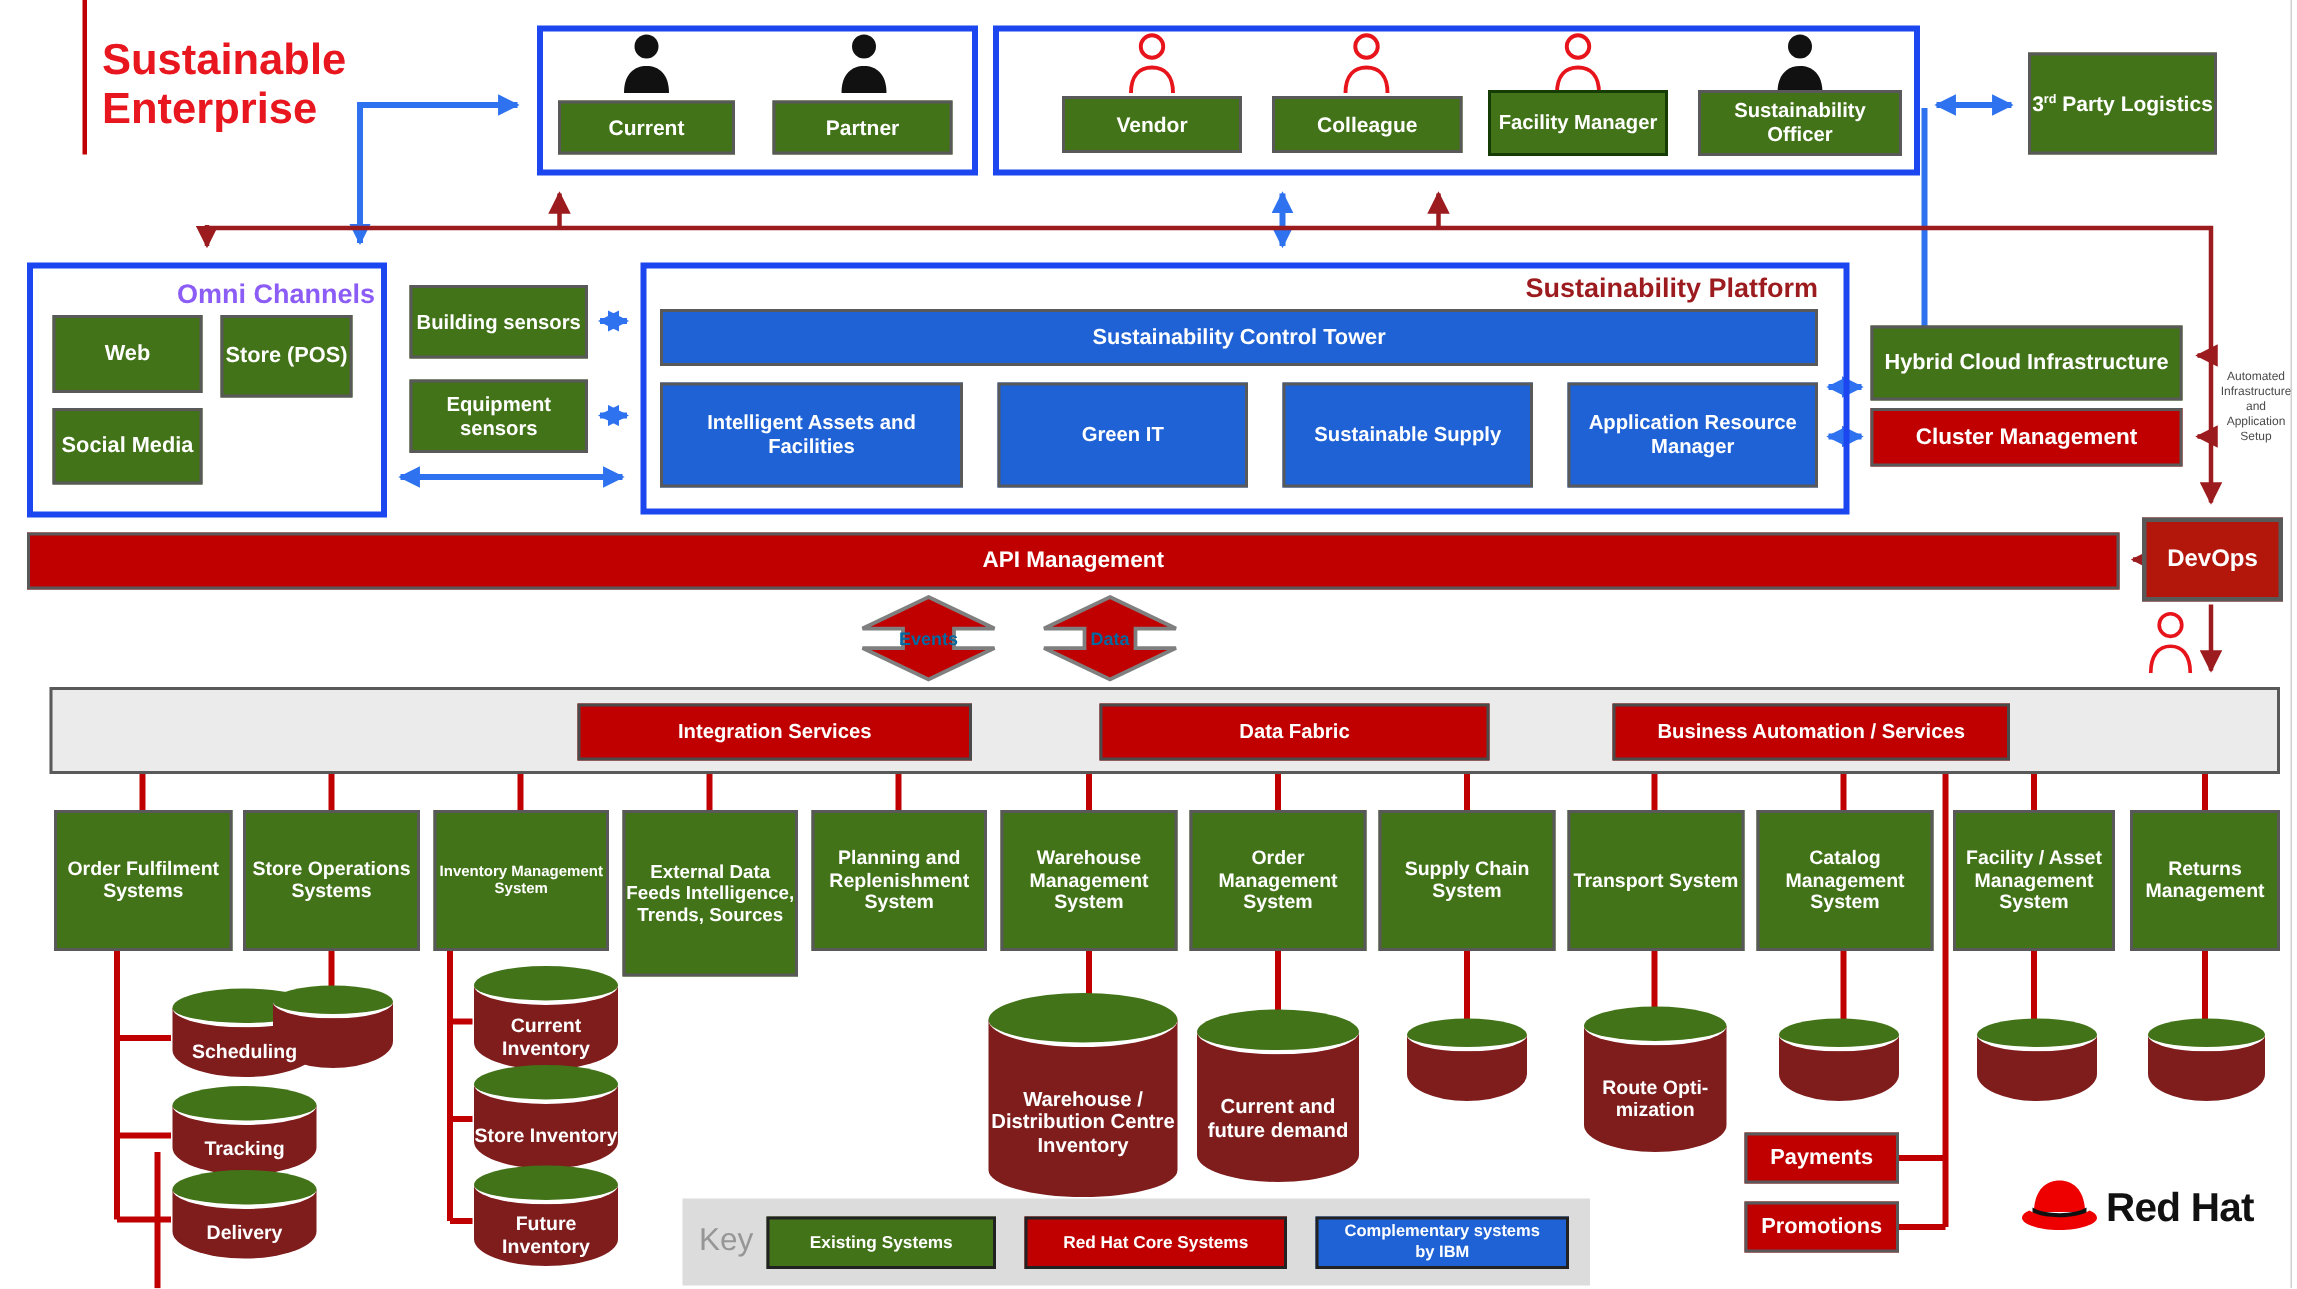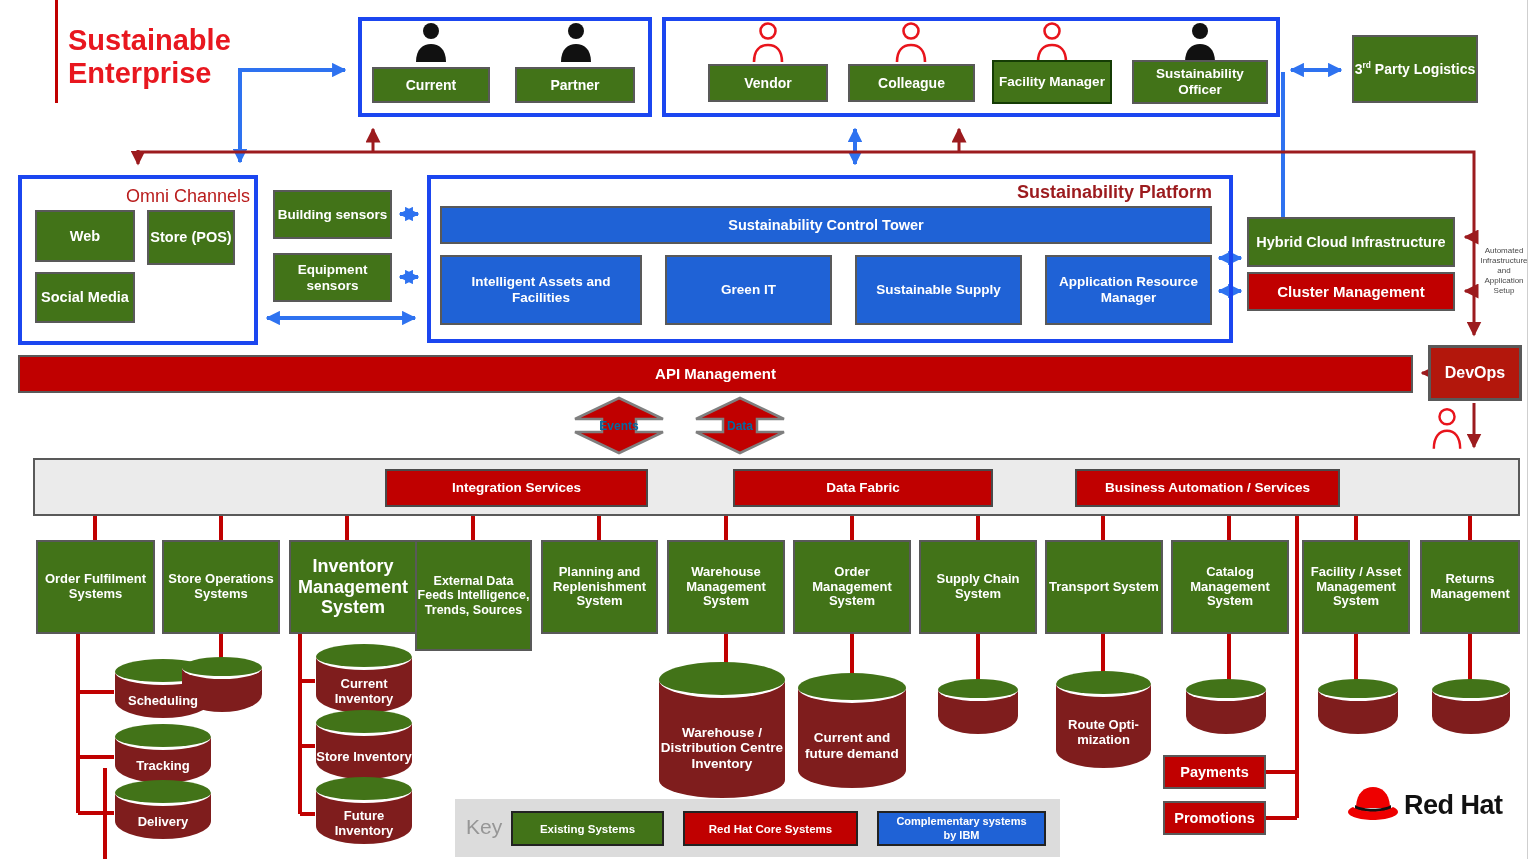--- a/index.html
+++ b/index.html
@@ -5,21 +5,21 @@
   html,body{margin:0;padding:0;background:#fff;}
   .wrap{position:relative;width:1531px;height:859px;background:#fff;overflow:hidden;
         font-family:"Liberation Sans",sans-serif;}
   .abs{position:absolute;box-sizing:border-box;}
   .flex{display:flex;align-items:center;justify-content:center;text-align:center;}
   .gbox{background:#427318;border:2px solid #595959;color:#fff;font-weight:bold;line-height:1.15;}
   .rbox{background:#C00000;border:2px solid #595959;color:#fff;font-weight:bold;line-height:1.15;}
   .bbox{background:#1F62D6;border:2px solid #595959;color:#fff;font-weight:bold;line-height:1.15;}
   .frame{border:4px solid #1B46F0;}
   .maintitle{color:#E8171F;font-weight:800;font-size:29px;line-height:1.15;}
-  .omnititle{color:#b91c1c;font-weight:400;font-size:18px;}
+  .omnititle{color:#8b5cf6;font-weight:700;font-size:18px;}
   .plattitle{color:#9C1B1E;font-weight:800;font-size:18px;}
   .note{color:#4a4a4a;font-size:8px;line-height:1.25;text-align:center;}
   .cyl{position:absolute;background:#7f1d1d;border-radius:0 0 50% 50% / 0 0 18px 18px;
        display:flex;align-items:center;justify-content:center;color:#fff;font-weight:bold;
        text-align:center;font-size:13px;line-height:1.12;box-sizing:border-box;
        padding-top:calc(var(--eh) / 2);}
   .cyl::before{content:"";position:absolute;left:0;right:0;top:calc(var(--eh) / -2);
        height:var(--eh);background:#427318;border-radius:50%;
        border-bottom:3px solid #fff;box-sizing:border-box;}
   .cyl span{position:relative;z-index:2;}
@@ -192,21 +192,21 @@
   <div class="abs flowlabel" style="left:581px;top:419px;width:76px;">Events</div>
   <div class="abs flowlabel" style="left:702px;top:419px;width:76px;">Data</div>
 
   <div class="abs graybar" style="left:33px;top:458px;width:1487px;height:58px;"></div>
   <div class="abs flex rbox" style="left:385px;top:469px;width:263px;height:38px;font-size:13.5px;border:2.5px solid #4a4a4a;">Integration Services</div>
   <div class="abs flex rbox" style="left:733px;top:469px;width:260px;height:38px;font-size:13.5px;border:2.5px solid #4a4a4a;">Data Fabric</div>
   <div class="abs flex rbox" style="left:1075px;top:469px;width:265px;height:38px;font-size:13.5px;border:2.5px solid #4a4a4a;">Business Automation / Services</div>
 
   <div class="abs flex gbox" style="left:36px;top:540px;width:119px;height:94px;font-size:13px;">Order Fulfilment Systems</div>
   <div class="abs flex gbox" style="left:162px;top:540px;width:118px;height:94px;font-size:13px;">Store Operations Systems</div>
-  <div class="abs flex gbox" style="left:289px;top:540px;width:128px;height:94px;font-size:18px;">Inventory Management System</div>
+  <div class="abs flex gbox" style="left:289px;top:540px;width:117px;height:94px;font-size:10px;">Inventory Management System</div>
   <div class="abs flex gbox" style="left:415px;top:540px;width:117px;height:111px;font-size:12.5px;">External Data Feeds Intelligence, Trends, Sources</div>
   <div class="abs flex gbox" style="left:541px;top:540px;width:117px;height:94px;font-size:13px;">Planning and Replenishment System</div>
   <div class="abs flex gbox" style="left:667px;top:540px;width:118px;height:94px;font-size:13px;">Warehouse Management System</div>
   <div class="abs flex gbox" style="left:793px;top:540px;width:118px;height:94px;font-size:13px;">Order Management System</div>
   <div class="abs flex gbox" style="left:919px;top:540px;width:118px;height:94px;font-size:13px;">Supply Chain System</div>
   <div class="abs flex gbox" style="left:1045px;top:540px;width:118px;height:94px;font-size:13px;">Transport System</div>
   <div class="abs flex gbox" style="left:1171px;top:540px;width:118px;height:94px;font-size:13px;">Catalog Management System</div>
   <div class="abs flex gbox" style="left:1302px;top:540px;width:108px;height:94px;font-size:13px;">Facility / Asset Management System</div>
   <div class="abs flex gbox" style="left:1420px;top:540px;width:100px;height:94px;font-size:13px;">Returns Management</div>
 

